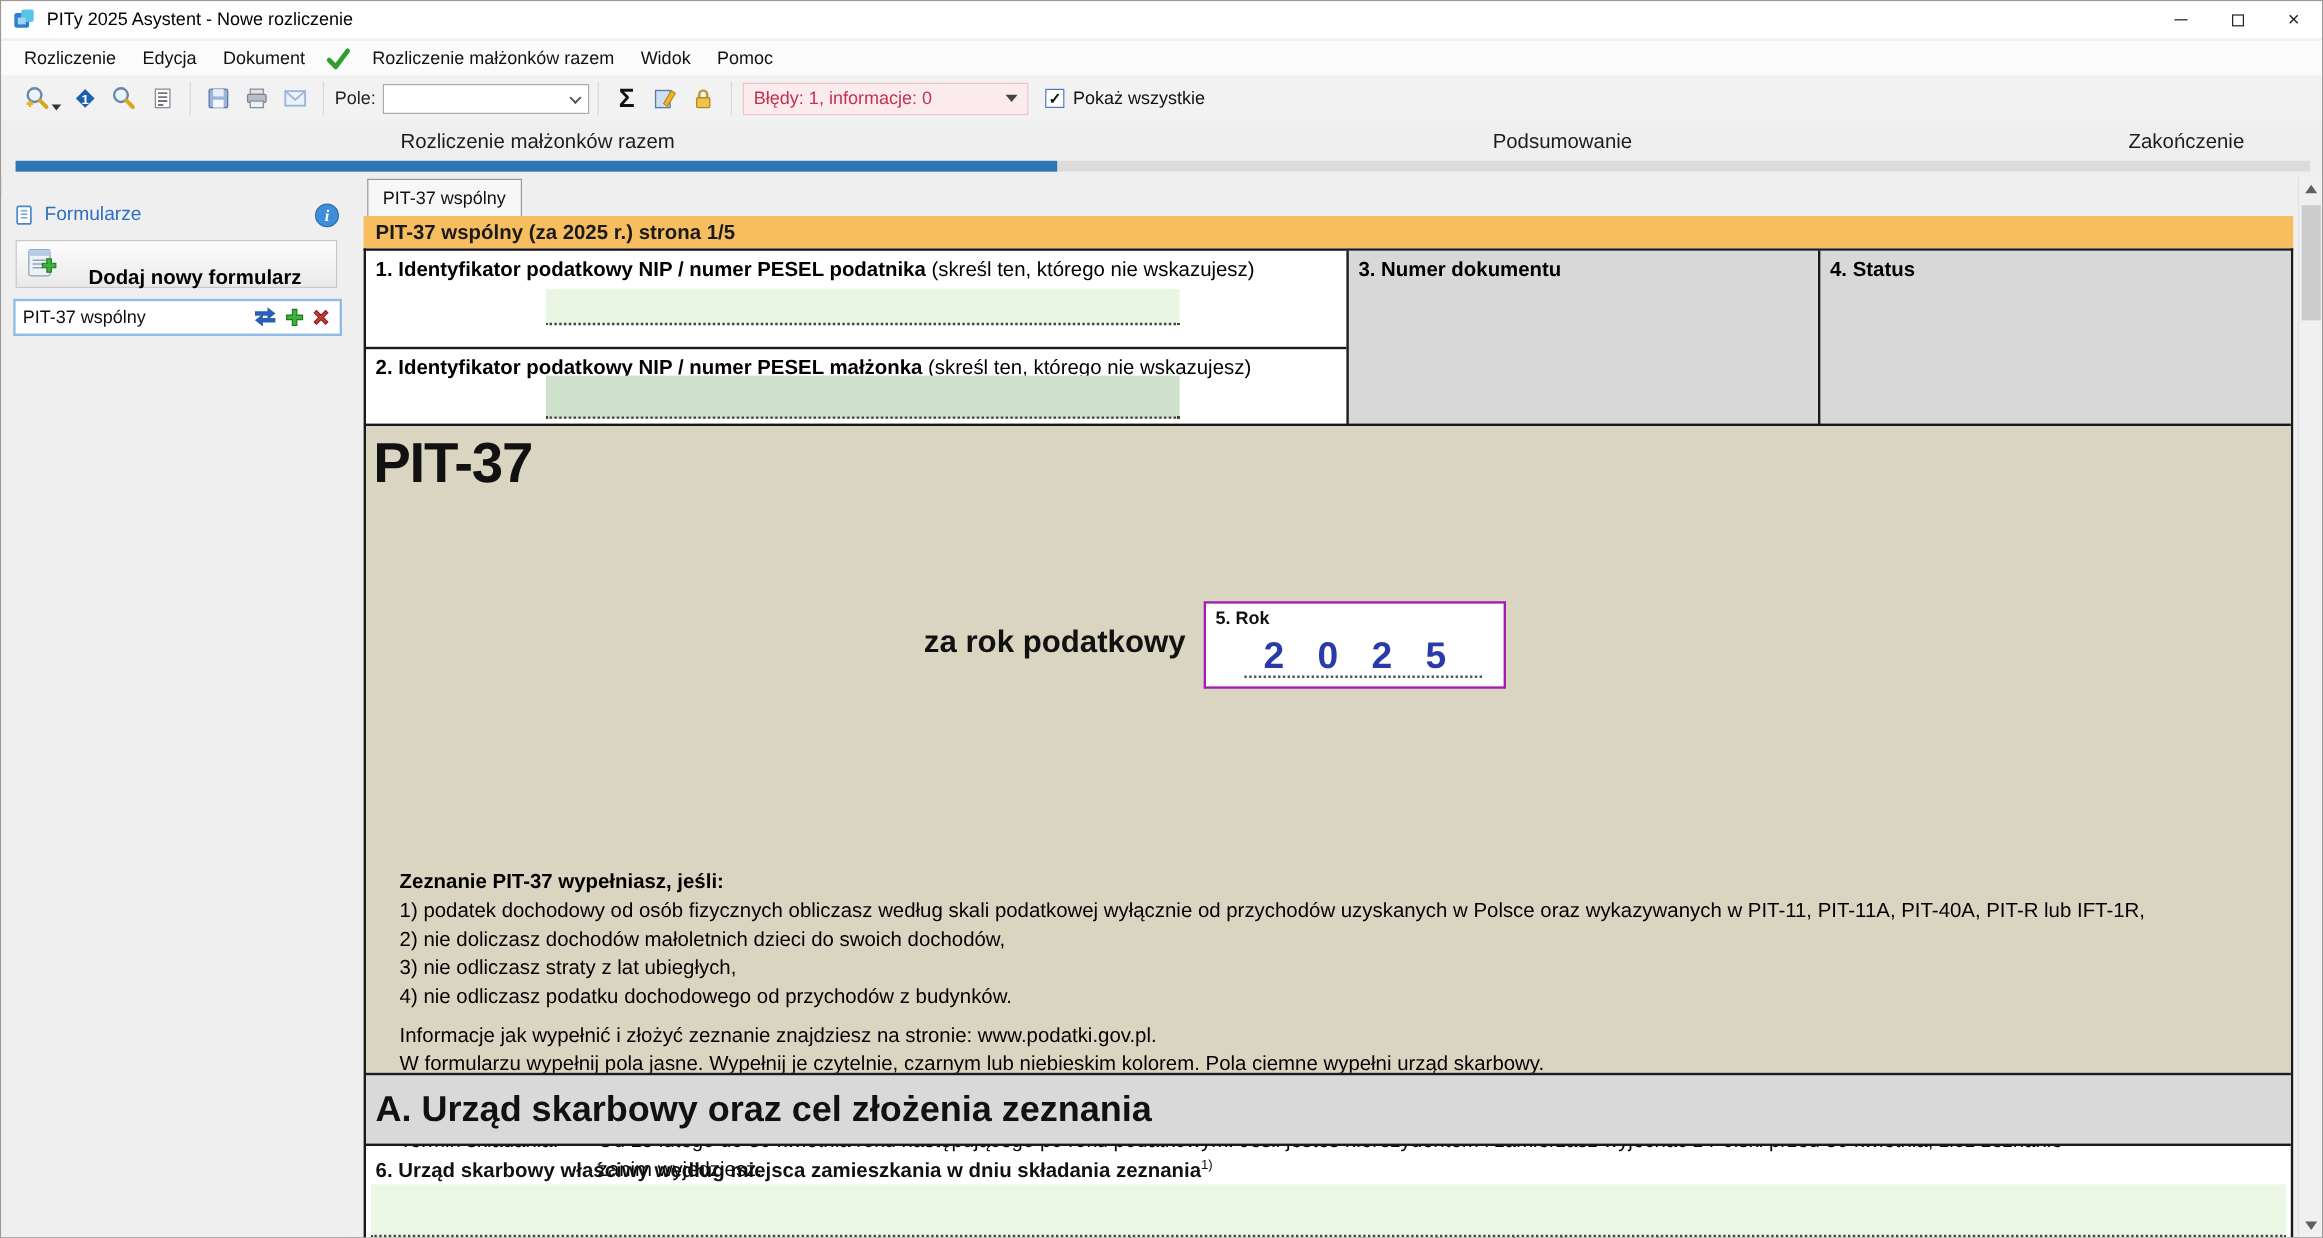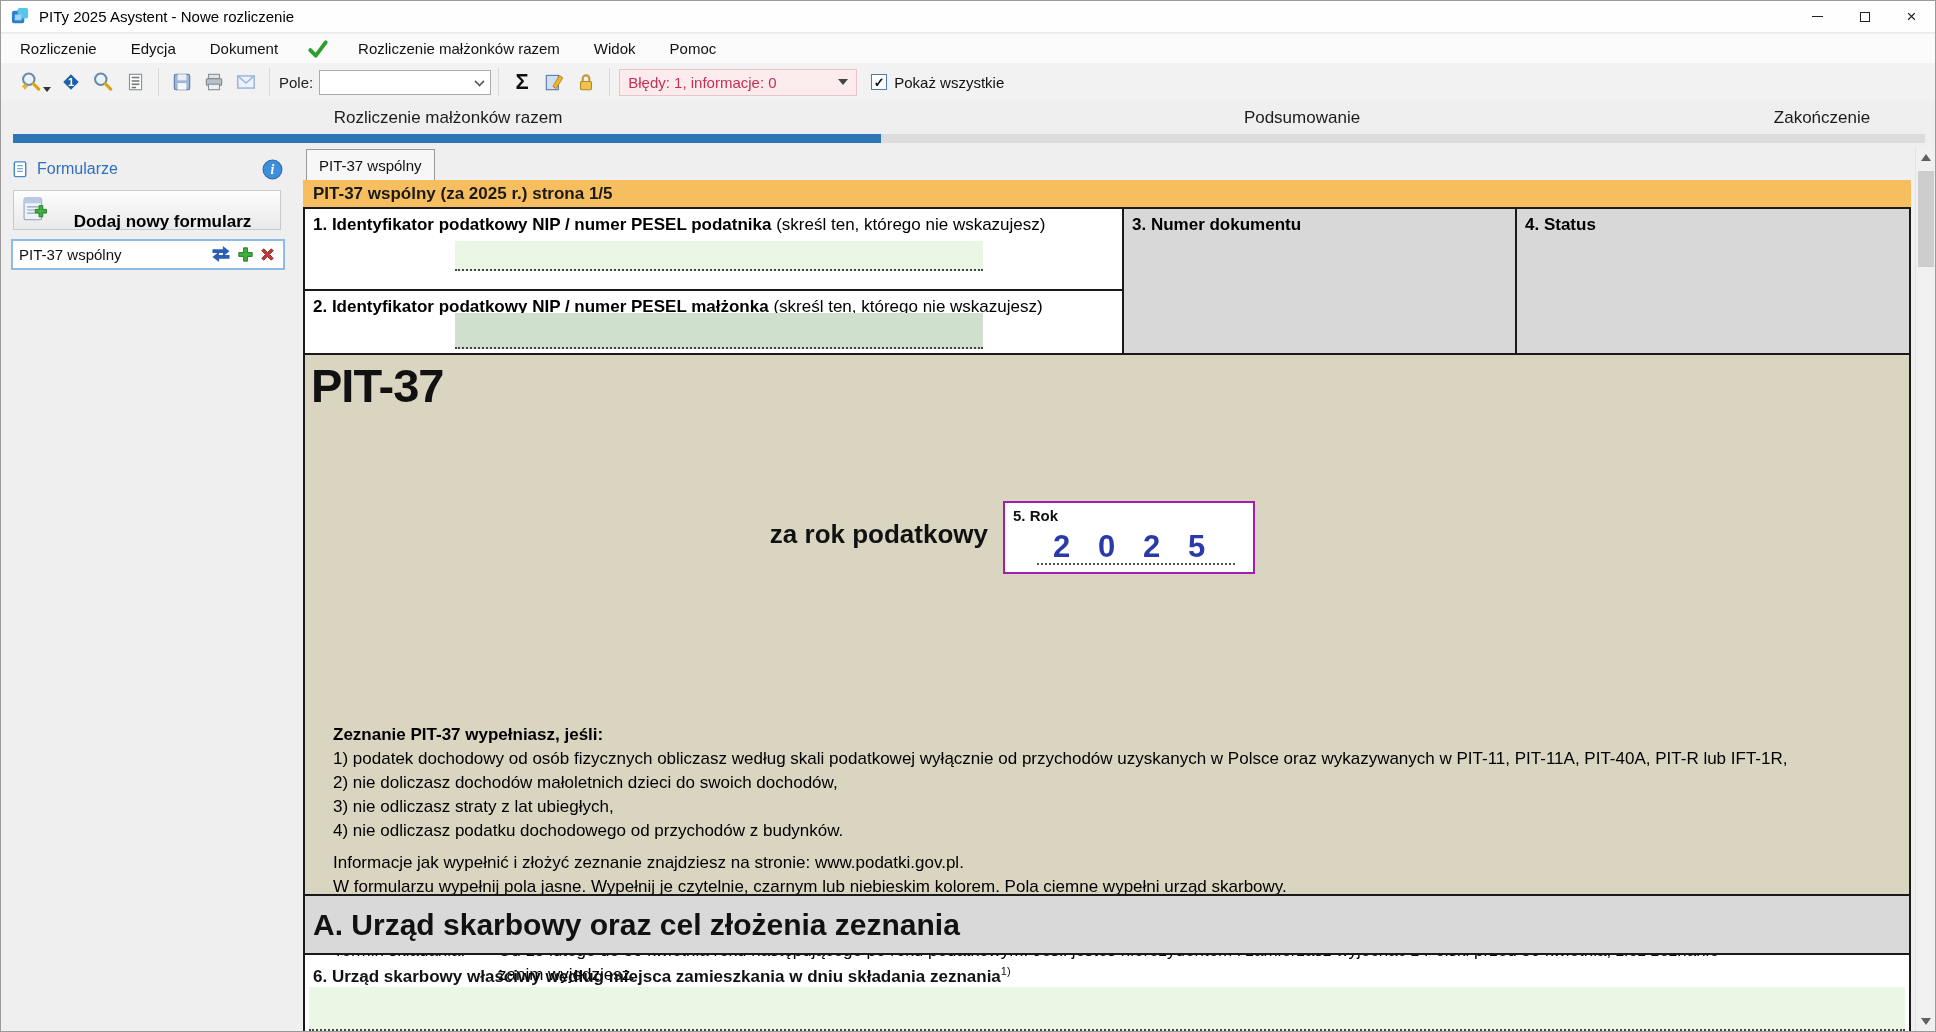--- a/index.html
+++ b/index.html
@@ -15,21 +15,21 @@
               display:flex; align-items:center; padding-left:10px; border-bottom:1px solid #ececec;}
   .titlebar .ticon { width:19px; height:19px; margin-right:9px; }
   .titlebar .ttext { font-size:15px; color:#000; }
   .win-controls { margin-left:auto; display:flex; height:100%; }
   .win-btn { width:47px; height:100%; display:flex; align-items:center; justify-content:center; color:#222; }
   .glyph-min { width:11px; height:1px; background:#222; }
   .glyph-max { width:10px; height:10px; border:1px solid #222; position:relative; }
   .glyph-close { font-size:17px; line-height:1; }
   
   .menubar { position:absolute; top:33px; left:0; right:0; height:29px; background:#fbfbfb;
-             display:flex; align-items:center; padding-left:8px; font-size:15px;gap:12px; }
+             display:flex; align-items:center; padding-left:8px; font-size:15px; }
   .menu-item { padding:4px 11px; white-space:nowrap; }
   .menu-check { width:22px; height:22px; margin:0 6px; }
   
   .toolbar { position:absolute; top:62px; left:0; right:0; height:38px; background:#f2f2f2;
              display:flex; align-items:center; padding-left:14px; }
   .tbtn { width:32px; height:30px; display:flex; align-items:center; justify-content:center; }
   .tbtn svg { width:22px; height:22px; }
   .tiny-caret { width:0; height:0; border-left:4px solid transparent; border-right:4px solid transparent;
                 border-top:5px solid #333; margin:14px 4px 0 -4px; }
   .tsep { width:1px; height:28px; background:#d9d9d9; margin:0 7px; }
@@ -45,21 +45,21 @@
   .chk-wrap { display:flex; align-items:center; margin-left:12px; }
   .chk { width:16px; height:16px; background:#fff; border:1px solid #4f7cb8; display:flex;
          align-items:center; justify-content:center; font-size:13px; font-weight:bold; color:#111; }
   .chk-label { font-size:15px; margin-left:7px; }
   
   .wizardrow { position:absolute; top:100px; left:0; right:0; height:46px; background:#efefef; }
   .wstep { position:absolute; top:7px; transform:translateX(-50%); font-size:17px; color:#1c1c1c; white-space:nowrap; }
   .wtrack { position:absolute; top:33px; left:12px; width:1912px; height:9px; background:#dcdcdc; }
   .wfill { height:100%; background:#2e75b6; }
   
-  .sidebar { position:absolute; top:153px; left:0; width:292px; bottom:0; background:#efefef; }
+  .sidebar { position:absolute; top:163px; left:0; width:292px; bottom:0; background:#efefef; }
   .side-header { display:flex; align-items:center; height:30px; padding:0 10px; }
   .side-header .doc-ic { width:19px; height:19px; margin-right:7px; }
   .side-title { font-size:16px; color:#2d6fc2; }
   .info-ic { margin-left:auto; width:21px; height:21px; }
   .add-btn { margin:6px 12px 0 12px; height:40px; background:linear-gradient(#fdfdfd,#e9e9e9);
              border:1px solid #c8c8c8; display:flex; align-items:center; padding:0 8px; }
   .add-btn svg { width:31px; height:28px; }
   .add-btn .lbl { flex:1; text-align:center; font-size:17px; font-weight:bold; color:#000;margin-top:23px; }
   .form-item { margin:9px 8px 0 10px; height:31px; background:#fff; border:2px solid #8ebce6;
                display:flex; align-items:center; padding:0 6px; font-size:15px; }

